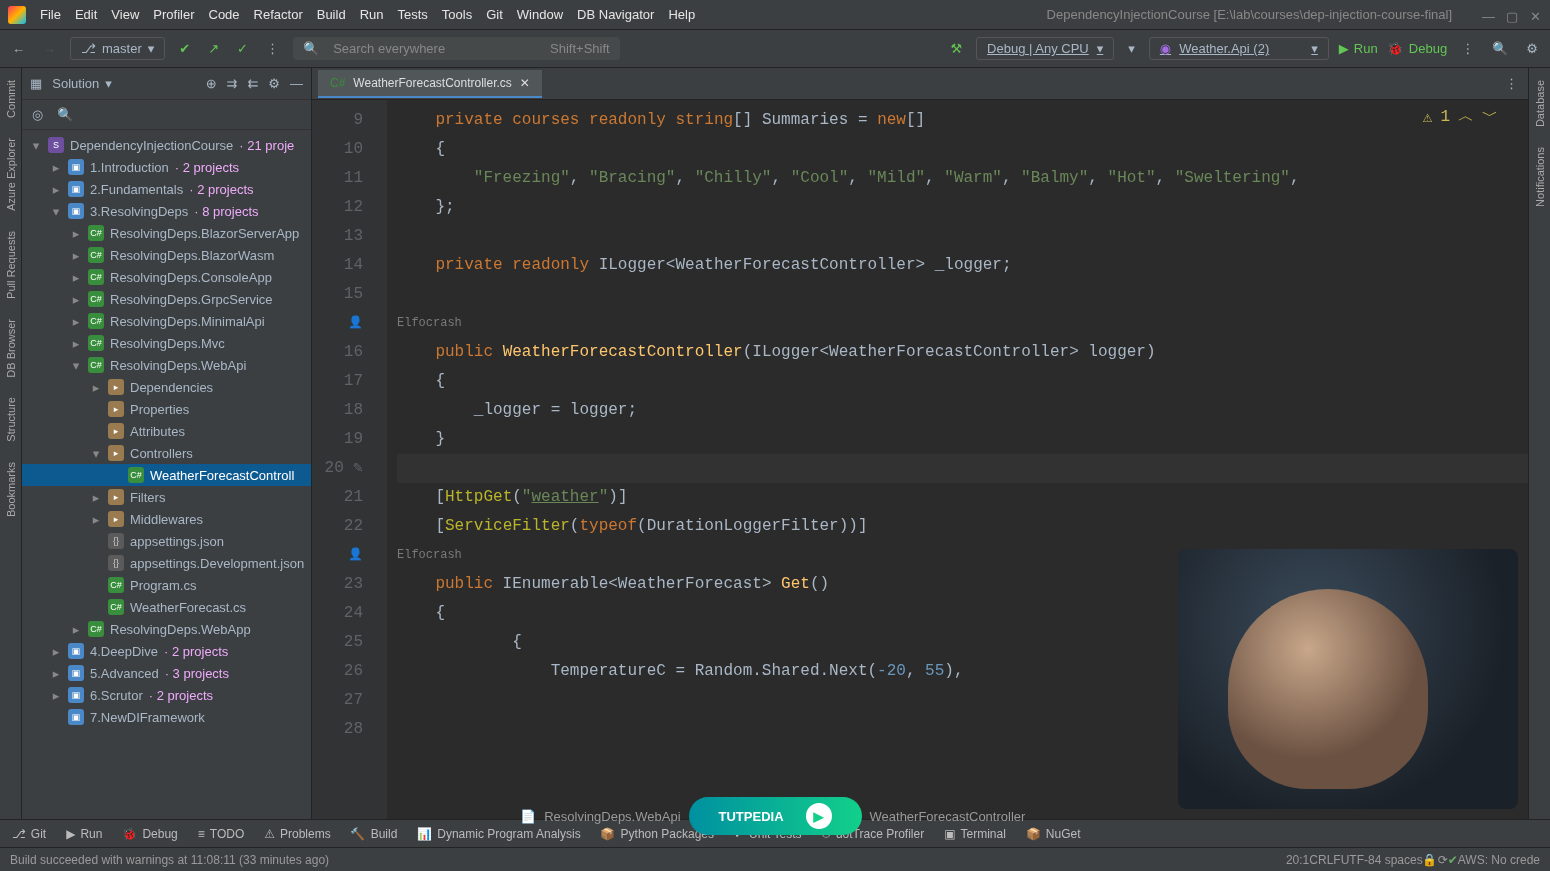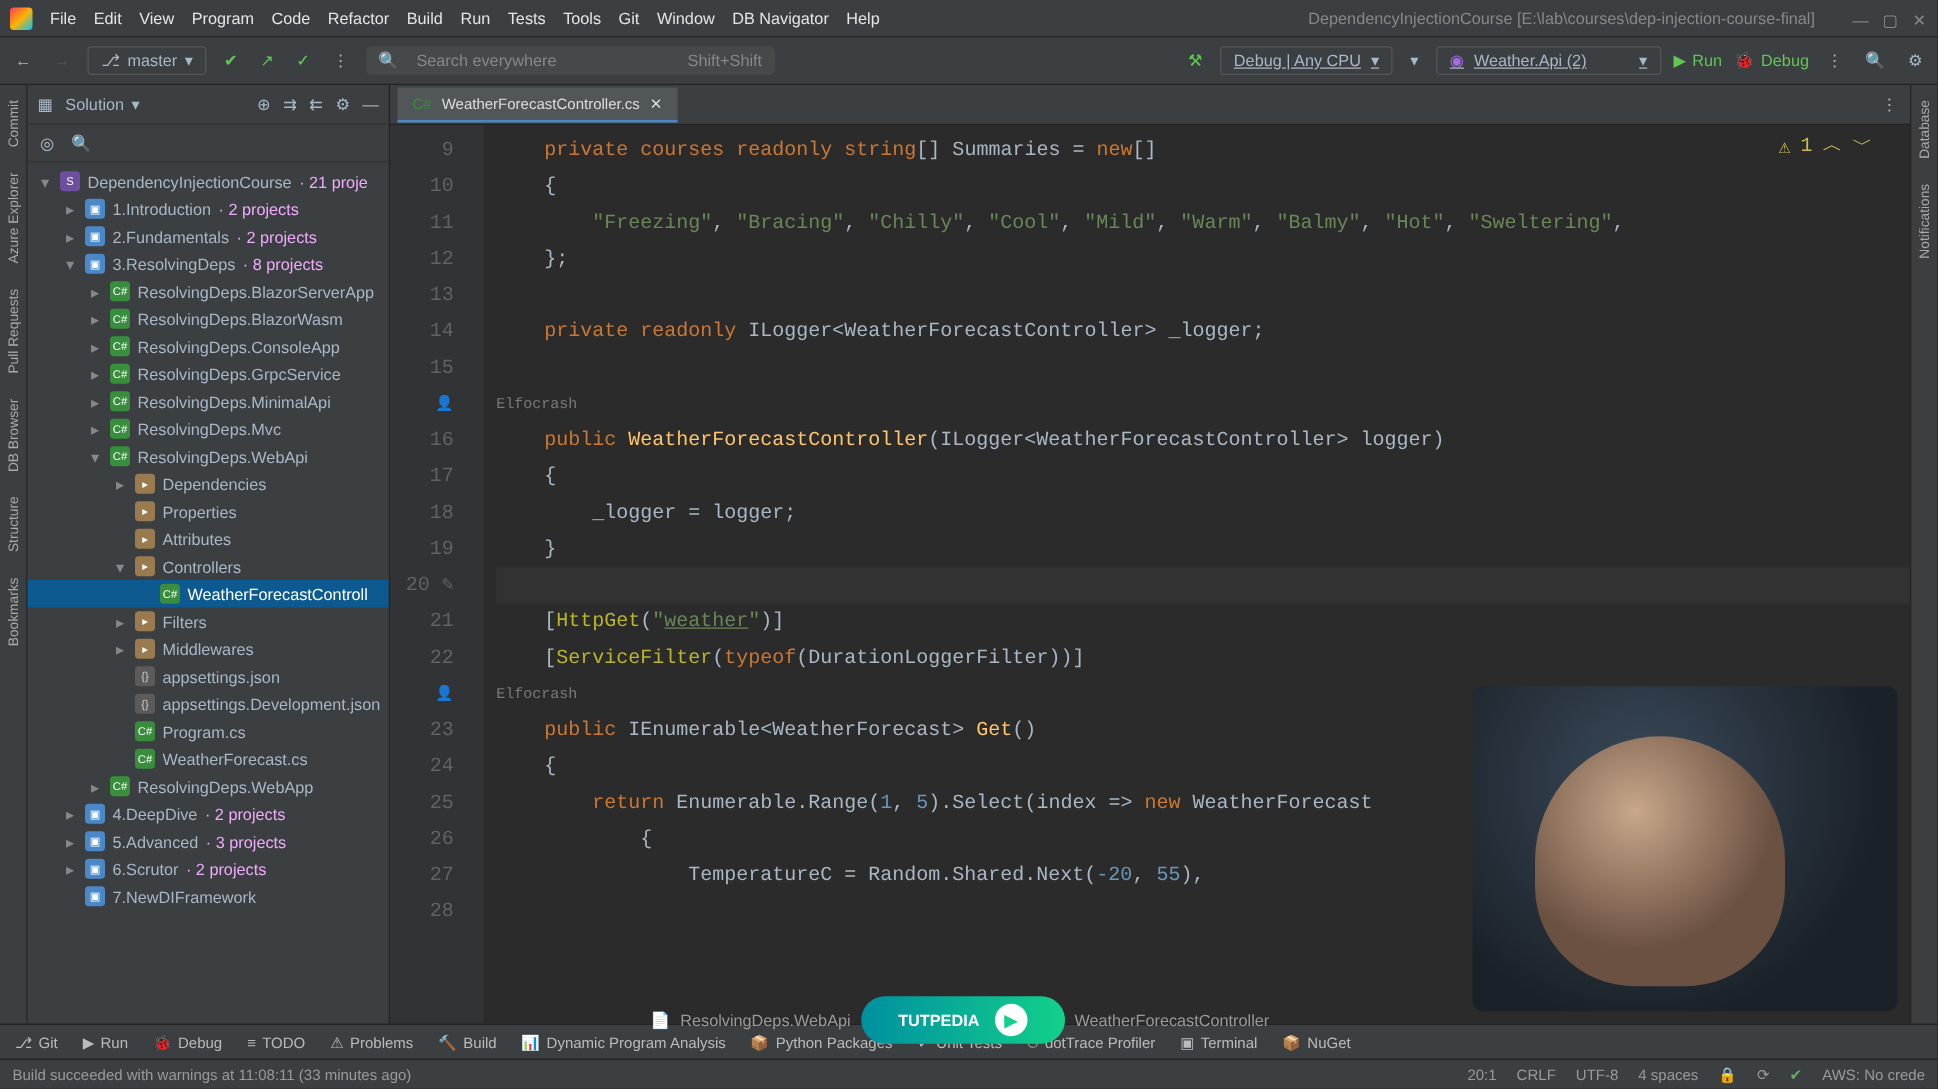--- a/index.html
+++ b/index.html
@@ -215,49 +215,49 @@
 .breadcrumb{
   position:absolute;
   left:520px;bottom:36px;
   display:flex;align-items:center;gap:8px;
   color:#9a9a9a;font-size:13px;
 }
 .play-badge{
   background:linear-gradient(90deg,#0090a0,#12d08a);
   color:#fff;font-weight:bold;
   padding:6px 30px;border-radius:24px;
-  display:flex;align-items:center;gap:12px;
+  display:flex;align-items:center;gap:22px;
 }
 .bottom-tool{
   height:28px;
   background:#3c3f41;
   display:flex;align-items:center;gap:20px;
   padding:0 12px;
   border-top:1px solid #232323;
   font-size:12px;
 }
 .bottom-tool .bt{display:flex;align-items:center;gap:5px;color:#bbb;cursor:pointer;}
 .status{
   height:24px;background:#3c3f41;
   display:flex;align-items:center;
   padding:0 10px;gap:16px;
   font-size:12px;color:#9a9a9a;
   border-top:1px solid #232323;
 }
-.status .right{margin-left:auto;display:flex;gap:16px;}
+.status .right{margin-left:auto;display:flex;}
 </style>
 </head>
 <body>
 
 <div class="titlebar">
   <div class="logo"></div>
   <span class="menu-item">File</span>
   <span class="menu-item">Edit</span>
   <span class="menu-item">View</span>
-  <span class="menu-item">Program</span>
+  <span class="menu-item">Profiler</span>
   <span class="menu-item">Code</span>
   <span class="menu-item">Refactor</span>
   <span class="menu-item">Build</span>
   <span class="menu-item">Run</span>
   <span class="menu-item">Tests</span>
   <span class="menu-item">Tools</span>
   <span class="menu-item">Git</span>
   <span class="menu-item">Window</span>
   <span class="menu-item">DB Navigator</span>
   <span class="menu-item">Help</span>
@@ -533,21 +533,20 @@
         <div class="ln">    <span class="kw">public</span> <span class="fn">WeatherForecastController</span>(ILogger&lt;<span class="cls">WeatherForecastController</span>&gt; logger)</div>
         <div class="ln">    {</div>
         <div class="ln">        _logger = logger;</div>
         <div class="ln">    }</div>
         <div class="ln hl"></div>
         <div class="ln">    [<span class="attr">HttpGet</span>(<span class="str">"<u>weather</u>"</span>)]</div>
         <div class="ln">    [<span class="attr">ServiceFilter</span>(<span class="kw">typeof</span>(<span class="cls">DurationLoggerFilter</span>))]</div>
         <div class="ln author-line" style="height:29px;line-height:29px">Elfocrash</div>
         <div class="ln">    <span class="kw">public</span> IEnumerable&lt;<span class="cls">WeatherForecast</span>&gt; <span class="fn">Get</span>()</div>
         <div class="ln">    {</div>
-        <div class="ln">        <span class="kw">return</span> <span class="cls">Enumerable</span>.Range(<span class="num">1</span>, <span class="num">5</span>).Select(index =&gt; <span class="kw">new</span> <span class="cls">WeatherForecast</span></div>
         <div class="ln">            {</div>
         <div class="ln">                TemperatureC = <span class="cls">Random</span>.Shared.Next(<span class="num">-20</span>, <span class="num">55</span>),</div>
       </div>
       <div class="warn-badge">
         <span>⚠</span>
         <span>1</span>
         <span>︿</span>
         <span>﹀</span>
       </div>
       <div class="overlay-webcam"></div>

